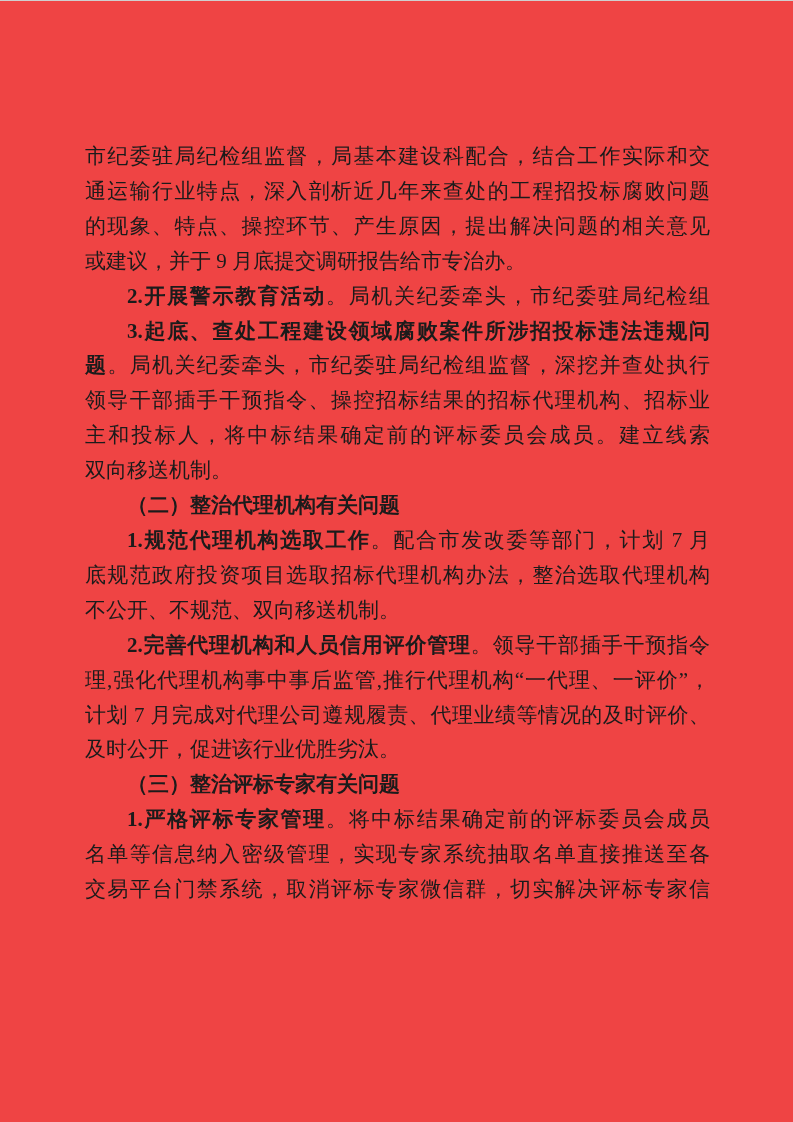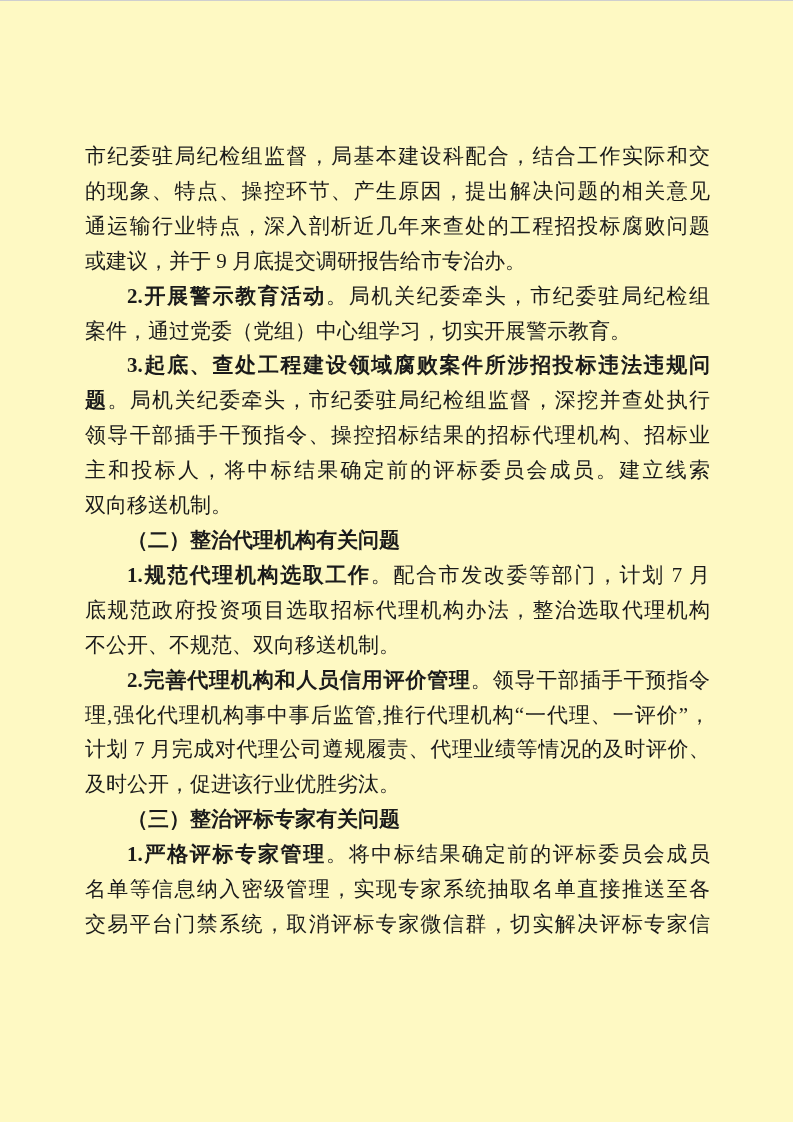--- a/index.html
+++ b/index.html
@@ -4,21 +4,21 @@
 <style>
   html, body {
     margin: 0;
     padding: 0;
     background: #ffffff;
   }
   .page {
     position: relative;
     width: 793px;
     height: 1122px;
-    background: #fef9c3;
+    background: #ef4444;
     overflow: hidden;
     box-sizing: border-box;
     border-top: 1px solid #cfcfcf;
     text-decoration: underline;
   }
   .doc {
     position: absolute;
     left: 85px;
     top: 138px;
     width: 625px;
@@ -46,25 +46,24 @@
   .seg-r {
     font-weight: 400;
   }
 </style>
 </head>
 <body>
 
 <div class="page">
   <div class="doc" id="doc-body">
       <div class="line j"><span class="seg-r">市纪委驻局纪检组监督，局基本建设科配合，结合工作实际和交</span></div>
+      <div class="line j"><span class="seg-r">通运输行业特点，深入剖析近几年来查处的工程招投标腐败问题</span></div>
       <div class="line j"><span class="seg-r">的现象、特点、操控环节、产生原因，提出解决问题的相关意见</span></div>
-      <div class="line j"><span class="seg-r">通运输行业特点，深入剖析近几年来查处的工程招投标腐败问题</span></div>
       <div class="line"><span class="seg-r">或建议，并于 9 月底提交调研报告给市专治办。</span></div>
       <div class="line j ind"><span class="seg-b">2.开展警示教育活动</span><span class="seg-r">。局机关纪委牵头，市纪委驻局纪检组</span></div>
-      <div class="line"><span class="seg-r">案件，通过党委（党组）中心组学习，切实开展警示教育。</span></div>
       <div class="line j ind"><span class="seg-b">3.起底、查处工程建设领域腐败案件所涉招投标违法违规问</span></div>
       <div class="line j"><span class="seg-b">题</span><span class="seg-r">。局机关纪委牵头，市纪委驻局纪检组监督，深挖并查处执行</span></div>
       <div class="line j"><span class="seg-r">领导干部插手干预指令、操控招标结果的招标代理机构、招标业</span></div>
       <div class="line j"><span class="seg-r">主和投标人，将中标结果确定前的评标委员会成员。建立线索</span></div>
       <div class="line"><span class="seg-r">双向移送机制。</span></div>
       <div class="line ind"><span class="seg-b">（二）整治代理机构有关问题</span></div>
       <div class="line j ind"><span class="seg-b">1.规范代理机构选取工作</span><span class="seg-r">。配合市发改委等部门，计划 7 月</span></div>
       <div class="line j"><span class="seg-r">底规范政府投资项目选取招标代理机构办法，整治选取代理机构</span></div>
       <div class="line"><span class="seg-r">不公开、不规范、双向移送机制。</span></div>
       <div class="line j ind"><span class="seg-b">2.完善代理机构和人员信用评价管理</span><span class="seg-r">。领导干部插手干预指令</span></div>

